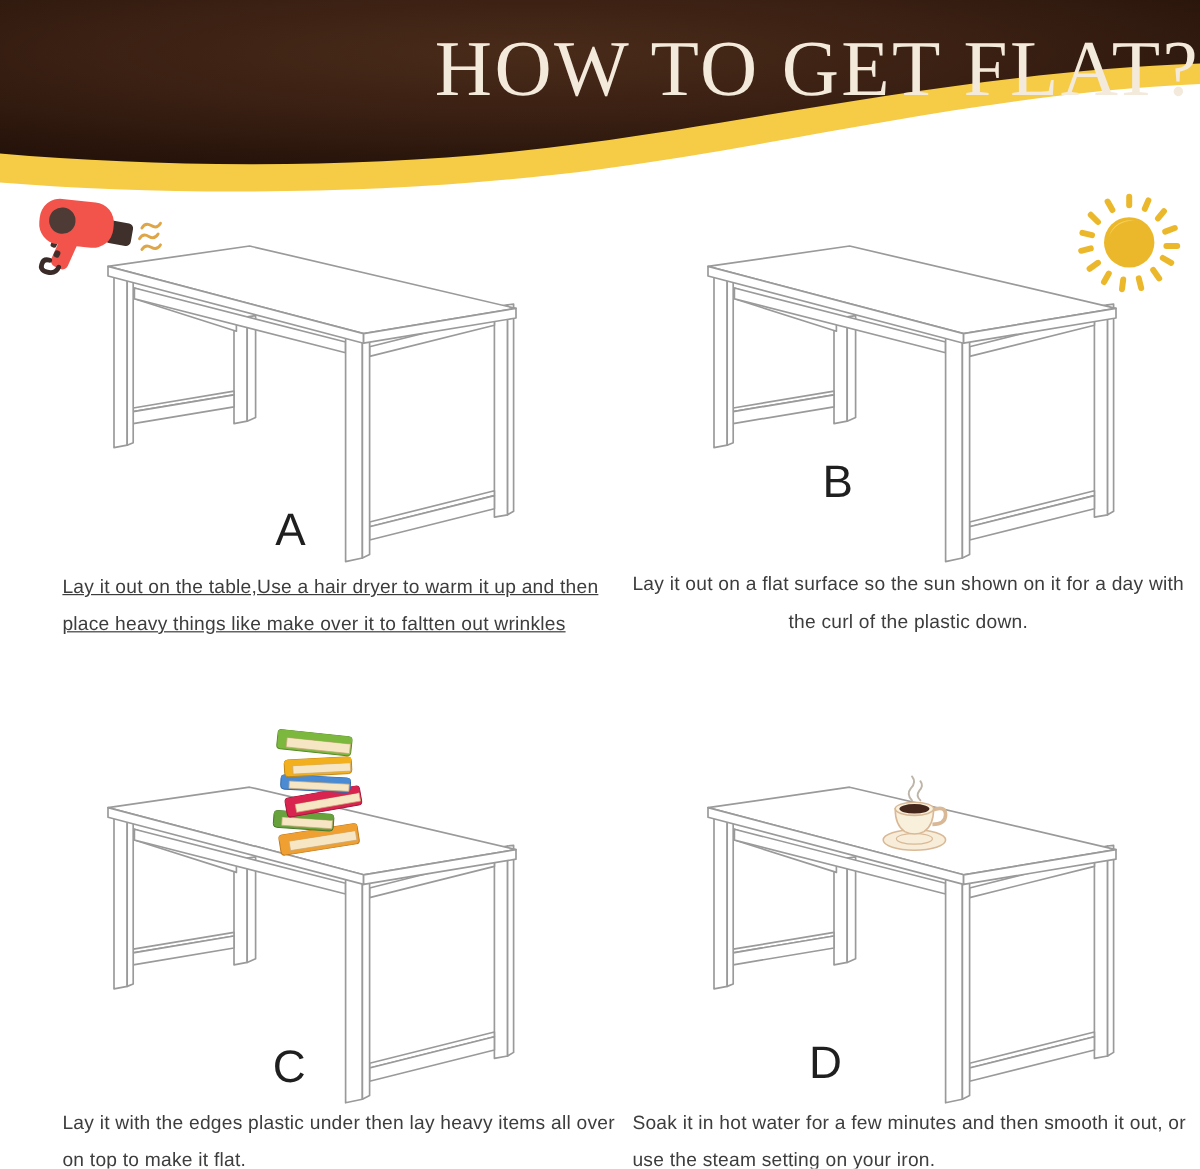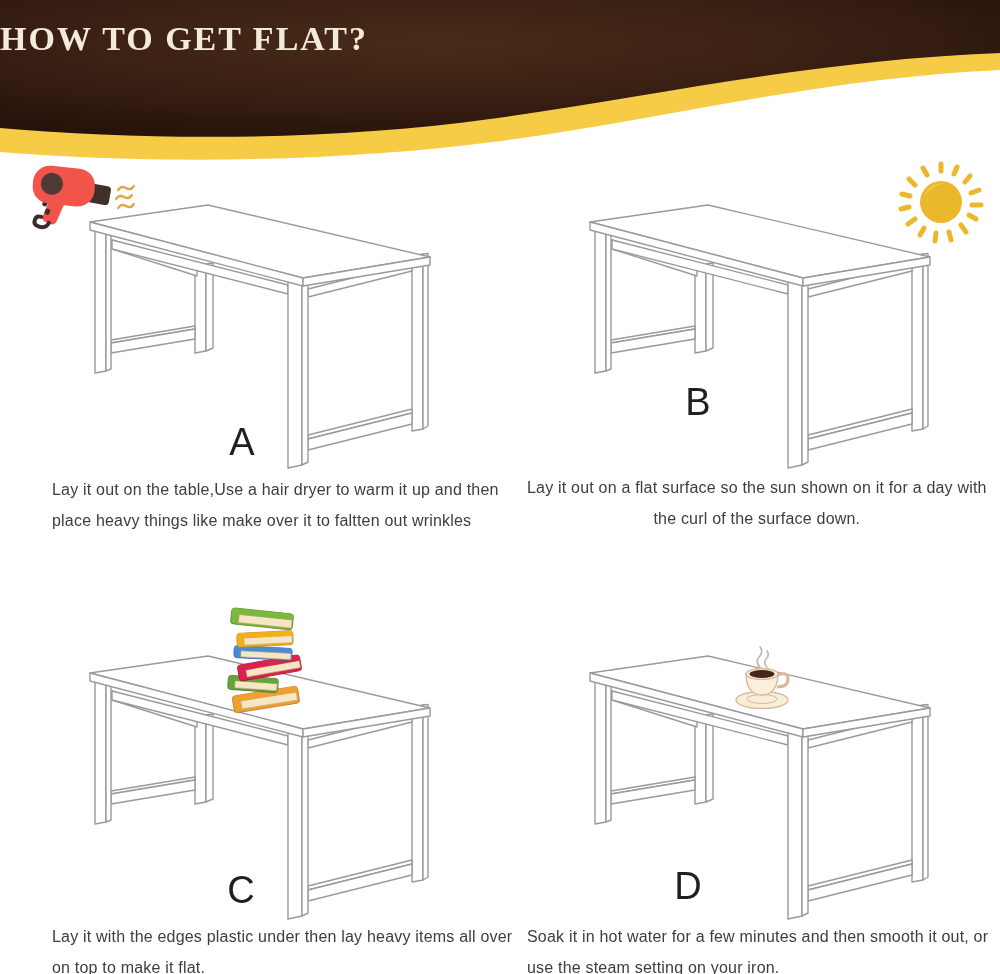--- a/index.html
+++ b/index.html
@@ -2,42 +2,42 @@
 <html><head>
 <meta charset="utf-8">
 <style>
   html,body{margin:0;padding:0;background:#ffffff;}
   .canvas{
     position:relative;width:1000px;height:974px;background:#ffffff;
     overflow:hidden;font-family:"Liberation Sans",sans-serif;
   }
   .header-wave{position:absolute;top:0;left:0;}
   .title{
-    position:absolute;top:20px;left:0;width:100%;text-align:left;
-    font-family:"Liberation Serif",serif;font-size:34px;font-weight:700;
+    position:absolute;top:20px;left:0;width:100%;text-align:right;
+    font-family:"Liberation Serif",serif;font-size:66px;font-weight:400;
     color:#F4EADB;letter-spacing:2px;
   }
   .table-svg{position:absolute;width:356px;height:280px;}
   .t-a{left:82px;top:196px;}
   .t-b{left:582px;top:196px;}
   .t-c{left:82px;top:647px;}
   .t-d{left:582px;top:647px;}
   .letter{
     position:absolute;width:44px;text-align:center;
     font-size:38px;line-height:40px;color:#1f1f1f;font-weight:400;
   }
   .l-a{left:220px;top:422px;}
   .l-b{left:676px;top:382px;}
   .l-c{left:219px;top:870px;}
   .l-d{left:666px;top:866px;}
   .caption{
     position:absolute;font-size:16px;line-height:31px;color:#3d3d3d;
     white-space:nowrap;letter-spacing:0.2px;
   }
-  .c-a{left:52px;top:474px;}
+  .c-a{left:52px;top:474px;text-decoration:underline;}
   .c-b{left:527px;top:472px;text-align:center;}
   .c-c{left:52px;top:921px;}
   .c-d{left:527px;top:921px;}
   .deco{position:absolute;}
 </style>
 </head>
 <body>
 
 <div class="canvas">
 
@@ -145,21 +145,21 @@
       <line x1="16" y1="21" x2="22" y2="27"></line>
       <line x1="30" y1="10" x2="34" y2="17"></line>
     </g>
     <circle cx="48" cy="44" r="21" fill="#ECB82B"></circle>
     <path d="M31,40 a18,18 0 0 1 22,-14 a21,19 0 0 0 -22,14" fill="#F5D05A"></path>
   </svg>
 
   <div class="letter l-b">B</div>
   <div class="caption c-b">
     <div>Lay it out on a flat surface so the sun shown on it for a day with</div>
-    <div>the curl of the surface down.</div>
+    <div>the curl of the plastic down.</div>
   </div>
 
   <svg class="table-svg t-c" viewBox="0 0 356 280">
     <use href="#tableSym"></use>
   </svg>
 
   <svg class="deco" style="left:223px;top:602px" width="84" height="114" viewBox="0 0 84 114">
 
     <g transform="rotate(-9 43 98)">
       <rect x="10" y="89" width="66" height="17" rx="3" fill="#F0A030" stroke="#C07818" stroke-width="0.8"></rect>

